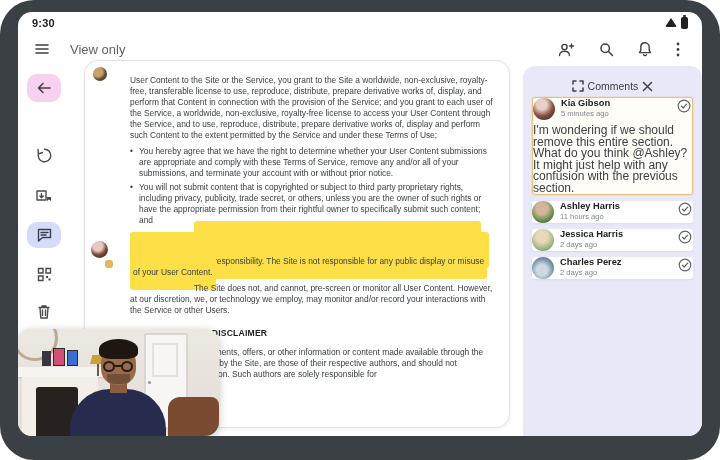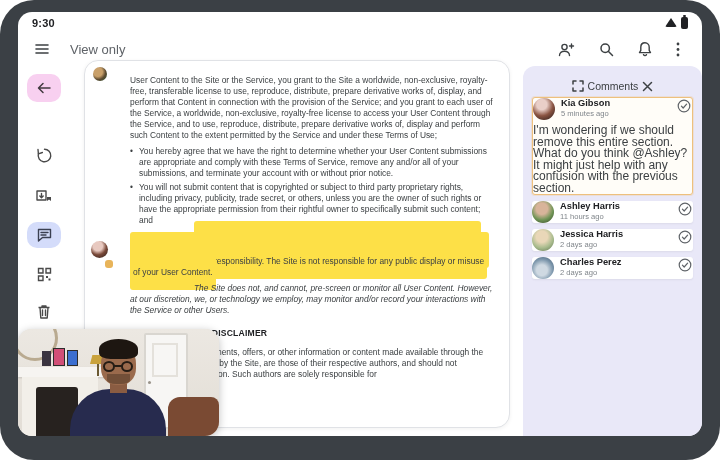--- a/index.html
+++ b/index.html
@@ -27,21 +27,21 @@
   .rail { position:absolute; left:0; top:54px; width:62px; height:370px; }
   .rail-pill { position:absolute; display:flex; align-items:center; justify-content:center; border-radius:10px; cursor:pointer; }
   .rail-ic { position:absolute; width:18px; height:18px; left:17px; cursor:pointer; display:flex; align-items:center; justify-content:center; }
 
   
   .doc-card { position:absolute; left:66px; top:48px; width:426px; height:368px; background:#fff; border:1px solid #e0e2e6; border-radius:14px; box-shadow:0 1px 4px rgba(0,0,0,.06); overflow:hidden; }
   .doc-text { position:absolute; left:45px; right:16px; top:14px; font-size:8.4px; line-height:11px; color:#3c4043; }
   .doc-text p { margin-bottom:5px; }
   .bullet { position:relative; padding-left:9px; margin-bottom:3px; }
   .bullet::before { content:"•"; position:absolute; left:0; top:0; color:#3c4043; }
-  .p-indent { text-indent:64px;font-style:italic; }
+  .p-indent { text-indent:64px; }
   .hl-wrap { text-indent:64px; margin:8px 0 6px 0; }
   .hl-wrap mark { background:#fde047; color:#3c4043; padding:13px 3px; border-radius:3px; -webkit-box-decoration-break:clone; box-decoration-break:clone;margin-top:10px; }
   .doc-heading { font-size:8.6px; font-weight:700; color:#202124; margin:12px 0 8px 0; letter-spacing:.2px; }
   .mini-avatar { position:absolute; left:8px; top:6px; width:14px; height:14px; border-radius:50%; background:radial-gradient(circle at 35% 35%, #c9a06a 0 35%, #5c4a30 60%, #2e5b3a 100%); }
   .kia-avatar { position:absolute; left:6px; top:180px; width:17px; height:17px; border-radius:50%; background:radial-gradient(circle at 40% 30%, #e8c9c0 0 30%, #7a4a3a 55%, #241a18 100%); }
   .anchor-dot { position:absolute; left:20px; top:199px; width:8px; height:8px; border-radius:3px; background:#e8b45a; }
 
   
   .comments { position:absolute; left:505px; top:54px; width:179px; height:370px; background:#e9e8f8; border-radius:12px 12px 0 0; padding:9px 9px 0 9px; overflow:hidden; }
   .c-header { display:flex; align-items:center; justify-content:center; height:22px; padding:0 3px; }

